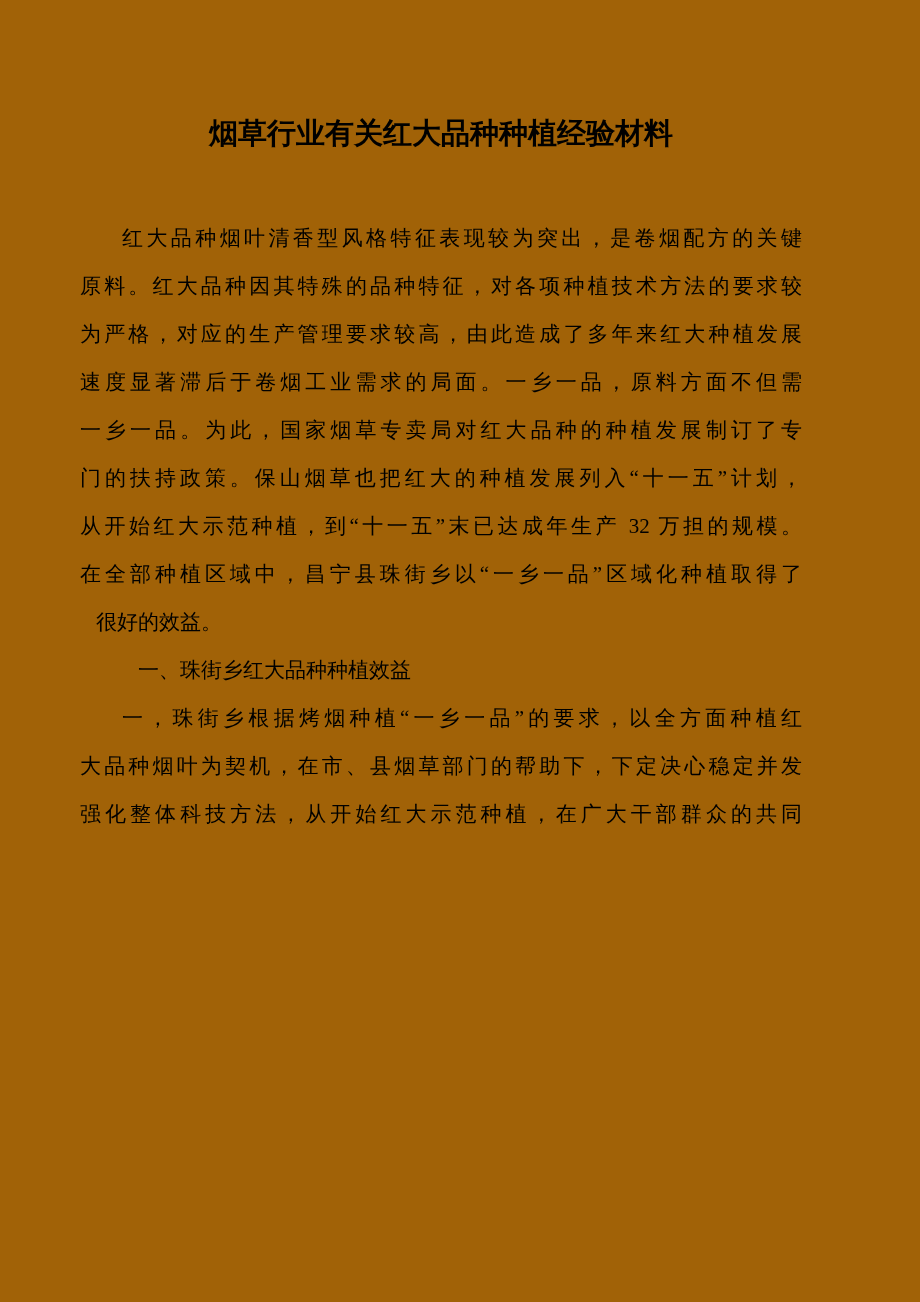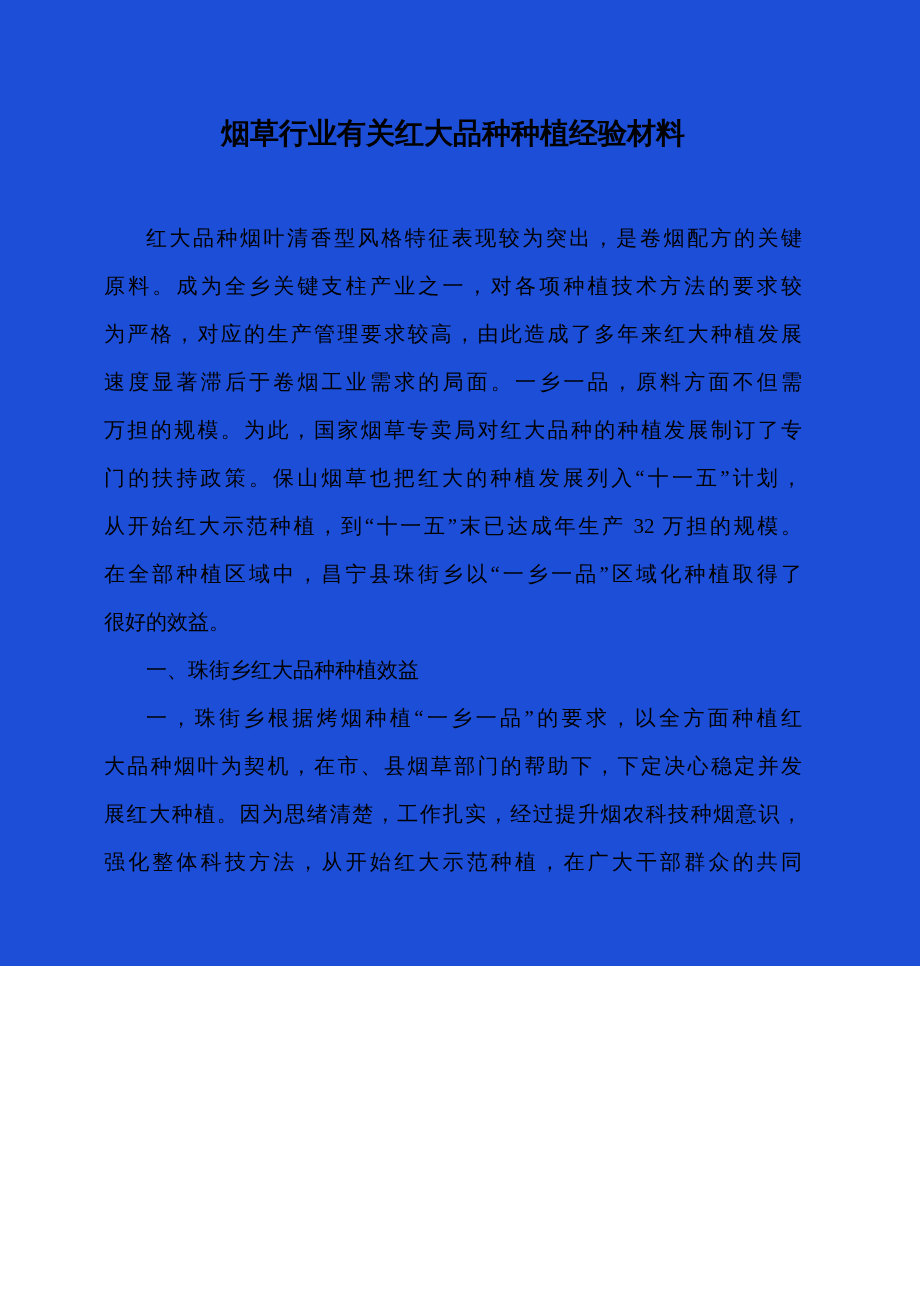--- a/index.html
+++ b/index.html
@@ -3,24 +3,24 @@
 <meta charset="utf-8">
 <style>
   html, body {
     margin: 0;
     padding: 0;
     background: #ffffff;
   }
   .page {
     position: relative;
     width: 920px;
-    height: 966px;
+    height: 1302px;
     box-sizing: border-box;
-    padding: 112px 118px 0 104px;
-    background: #1d4ed8;
+    padding: 112px 118px 0 80px;
+    background: #a16207;
     color: #000000;
     font-family: "Liberation Serif", "DejaVu Serif", serif;
     overflow: hidden;
   }
   .title {
     font-family: "Liberation Sans", "DejaVu Sans", sans-serif;
     font-weight: 700;
     font-size: 29px;
     line-height: 42px;
     text-align: center;
@@ -32,45 +32,45 @@
   }
   .line {
     font-size: 21px;
     line-height: 48px;
     text-align: justify;
     text-align-last: justify;
     white-space: normal;
   }
   .line.no-justify {
     text-align-last: left;
+    margin-left: 16px;
   }
   .line.indent {
     text-indent: 2em;
   }
 </style>
 </head>
 <body>
 
 <div class="page">
   <h1 class="title">烟草行业有关红大品种种植经验材料</h1>
   <div>
       <div class="paragraph">
         <div class="line indent">红大品种烟叶清香型风格特征表现较为突出，是卷烟配方的关键</div>
-        <div class="line">原料。成为全乡关键支柱产业之一，对各项种植技术方法的要求较</div>
+        <div class="line">原料。红大品种因其特殊的品种特征，对各项种植技术方法的要求较</div>
         <div class="line">为严格，对应的生产管理要求较高，由此造成了多年来红大种植发展</div>
         <div class="line">速度显著滞后于卷烟工业需求的局面。一乡一品，原料方面不但需</div>
-        <div class="line">万担的规模。为此，国家烟草专卖局对红大品种的种植发展制订了专</div>
+        <div class="line">一乡一品。为此，国家烟草专卖局对红大品种的种植发展制订了专</div>
         <div class="line">门的扶持政策。保山烟草也把红大的种植发展列入“十一五”计划，</div>
         <div class="line">从开始红大示范种植，到“十一五”末已达成年生产 32 万担的规模。</div>
         <div class="line">在全部种植区域中，昌宁县珠街乡以“一乡一品”区域化种植取得了</div>
         <div class="line no-justify">很好的效益。</div>
       </div>
       <div class="paragraph">
         <div class="line indent no-justify">一、珠街乡红大品种种植效益</div>
       </div>
       <div class="paragraph">
         <div class="line indent">一，珠街乡根据烤烟种植“一乡一品”的要求，以全方面种植红</div>
         <div class="line">大品种烟叶为契机，在市、县烟草部门的帮助下，下定决心稳定并发</div>
-        <div class="line">展红大种植。因为思绪清楚，工作扎实，经过提升烟农科技种烟意识，</div>
         <div class="line">强化整体科技方法，从开始红大示范种植，在广大干部群众的共同</div>
       </div>
     </div>
 </div>
 
 </body></html>

